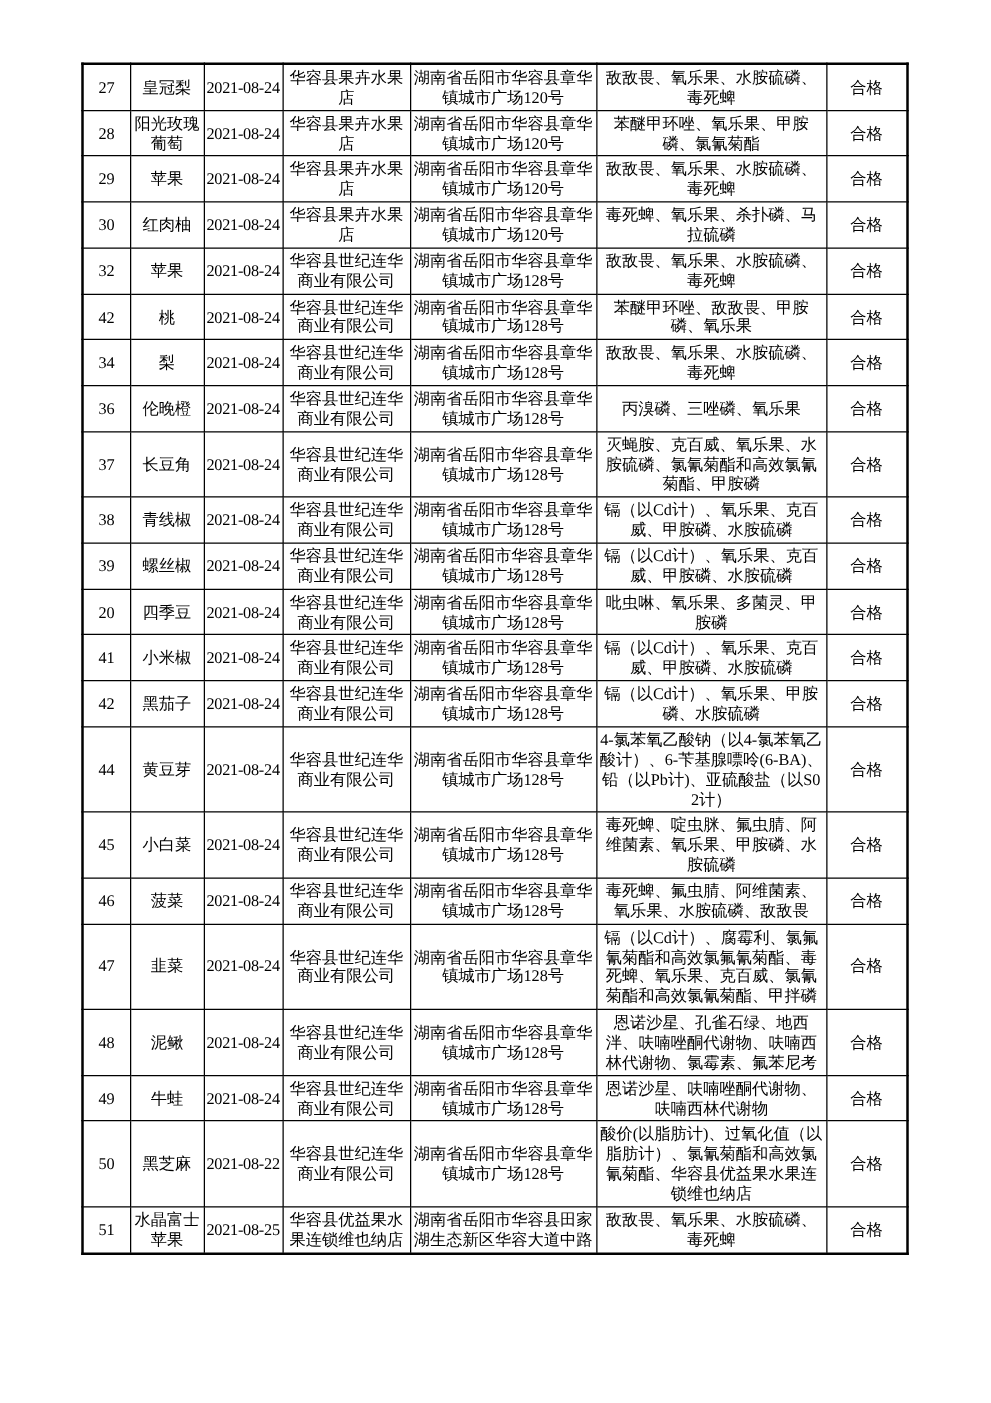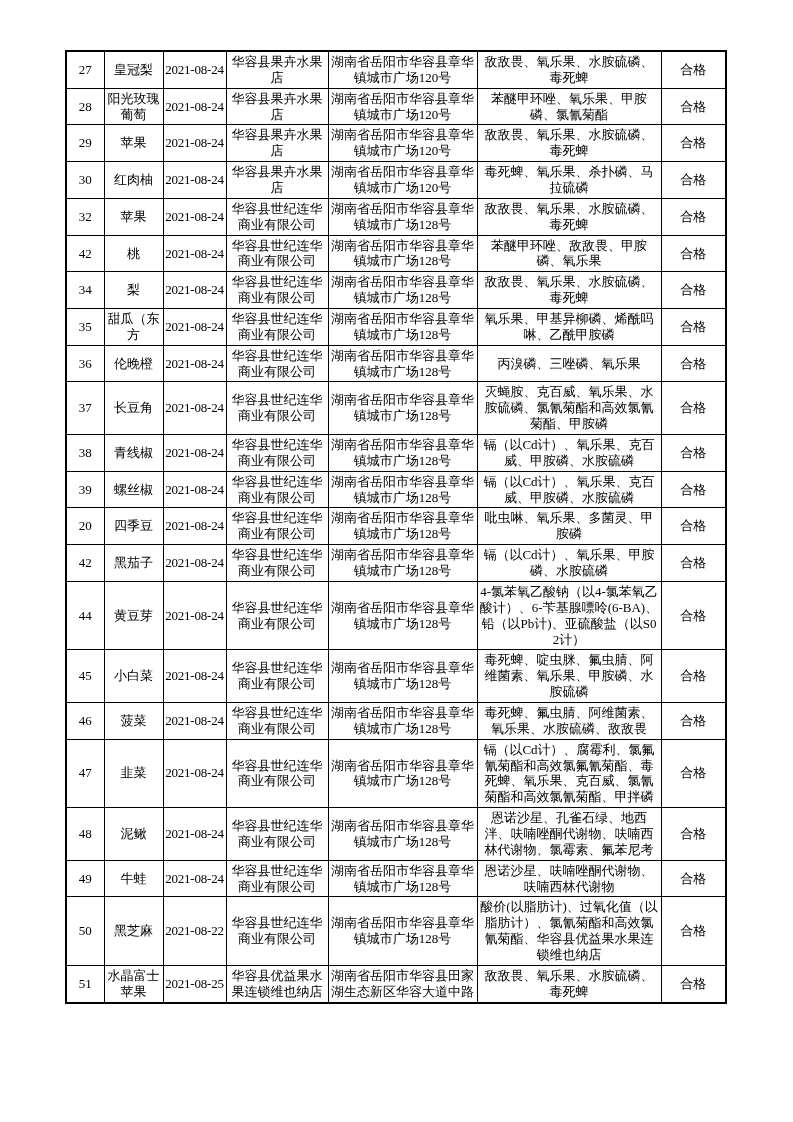--- a/index.html
+++ b/index.html
@@ -112,29 +112,20 @@
         <tr>
     <td class="c-no">34</td>
     <td class="c-prod">梨</td>
     <td class="c-date">2021-08-24</td>
     <td class="c-comp">华容县世纪连华商业有限公司</td>
     <td class="c-addr">湖南省岳阳市华容县章华镇城市广场128号</td>
     <td class="c-items">敌敌畏、氧乐果、水胺硫磷、毒死蜱</td>
     <td class="c-res">合格</td>
   </tr>
         <tr>
-    <td class="c-no">35</td>
-    <td class="c-prod">甜瓜（东方</td>
-    <td class="c-date">2021-08-24</td>
-    <td class="c-comp">华容县世纪连华商业有限公司</td>
-    <td class="c-addr">湖南省岳阳市华容县章华镇城市广场128号</td>
-    <td class="c-items">氧乐果、甲基异柳磷、烯酰吗啉、乙酰甲胺磷</td>
-    <td class="c-res">合格</td>
-  </tr>
-        <tr>
     <td class="c-no">36</td>
     <td class="c-prod">伦晚橙</td>
     <td class="c-date">2021-08-24</td>
     <td class="c-comp">华容县世纪连华商业有限公司</td>
     <td class="c-addr">湖南省岳阳市华容县章华镇城市广场128号</td>
     <td class="c-items">丙溴磷、三唑磷、氧乐果</td>
     <td class="c-res">合格</td>
   </tr>
         <tr>
     <td class="c-no">37</td>
@@ -163,20 +154,29 @@
     <td class="c-items">镉（以Cd计）、氧乐果、克百威、甲胺磷、水胺硫磷</td>
     <td class="c-res">合格</td>
   </tr>
         <tr>
     <td class="c-no">20</td>
     <td class="c-prod">四季豆</td>
     <td class="c-date">2021-08-24</td>
     <td class="c-comp">华容县世纪连华商业有限公司</td>
     <td class="c-addr">湖南省岳阳市华容县章华镇城市广场128号</td>
     <td class="c-items">吡虫啉、氧乐果、多菌灵、甲胺磷</td>
+    <td class="c-res">合格</td>
+  </tr>
+        <tr>
+    <td class="c-no">41</td>
+    <td class="c-prod">小米椒</td>
+    <td class="c-date">2021-08-24</td>
+    <td class="c-comp">华容县世纪连华商业有限公司</td>
+    <td class="c-addr">湖南省岳阳市华容县章华镇城市广场128号</td>
+    <td class="c-items">镉（以Cd计）、氧乐果、克百威、甲胺磷、水胺硫磷</td>
     <td class="c-res">合格</td>
   </tr>
         <tr>
     <td class="c-no">42</td>
     <td class="c-prod">黑茄子</td>
     <td class="c-date">2021-08-24</td>
     <td class="c-comp">华容县世纪连华商业有限公司</td>
     <td class="c-addr">湖南省岳阳市华容县章华镇城市广场128号</td>
     <td class="c-items">镉（以Cd计）、氧乐果、甲胺磷、水胺硫磷</td>
     <td class="c-res">合格</td>

